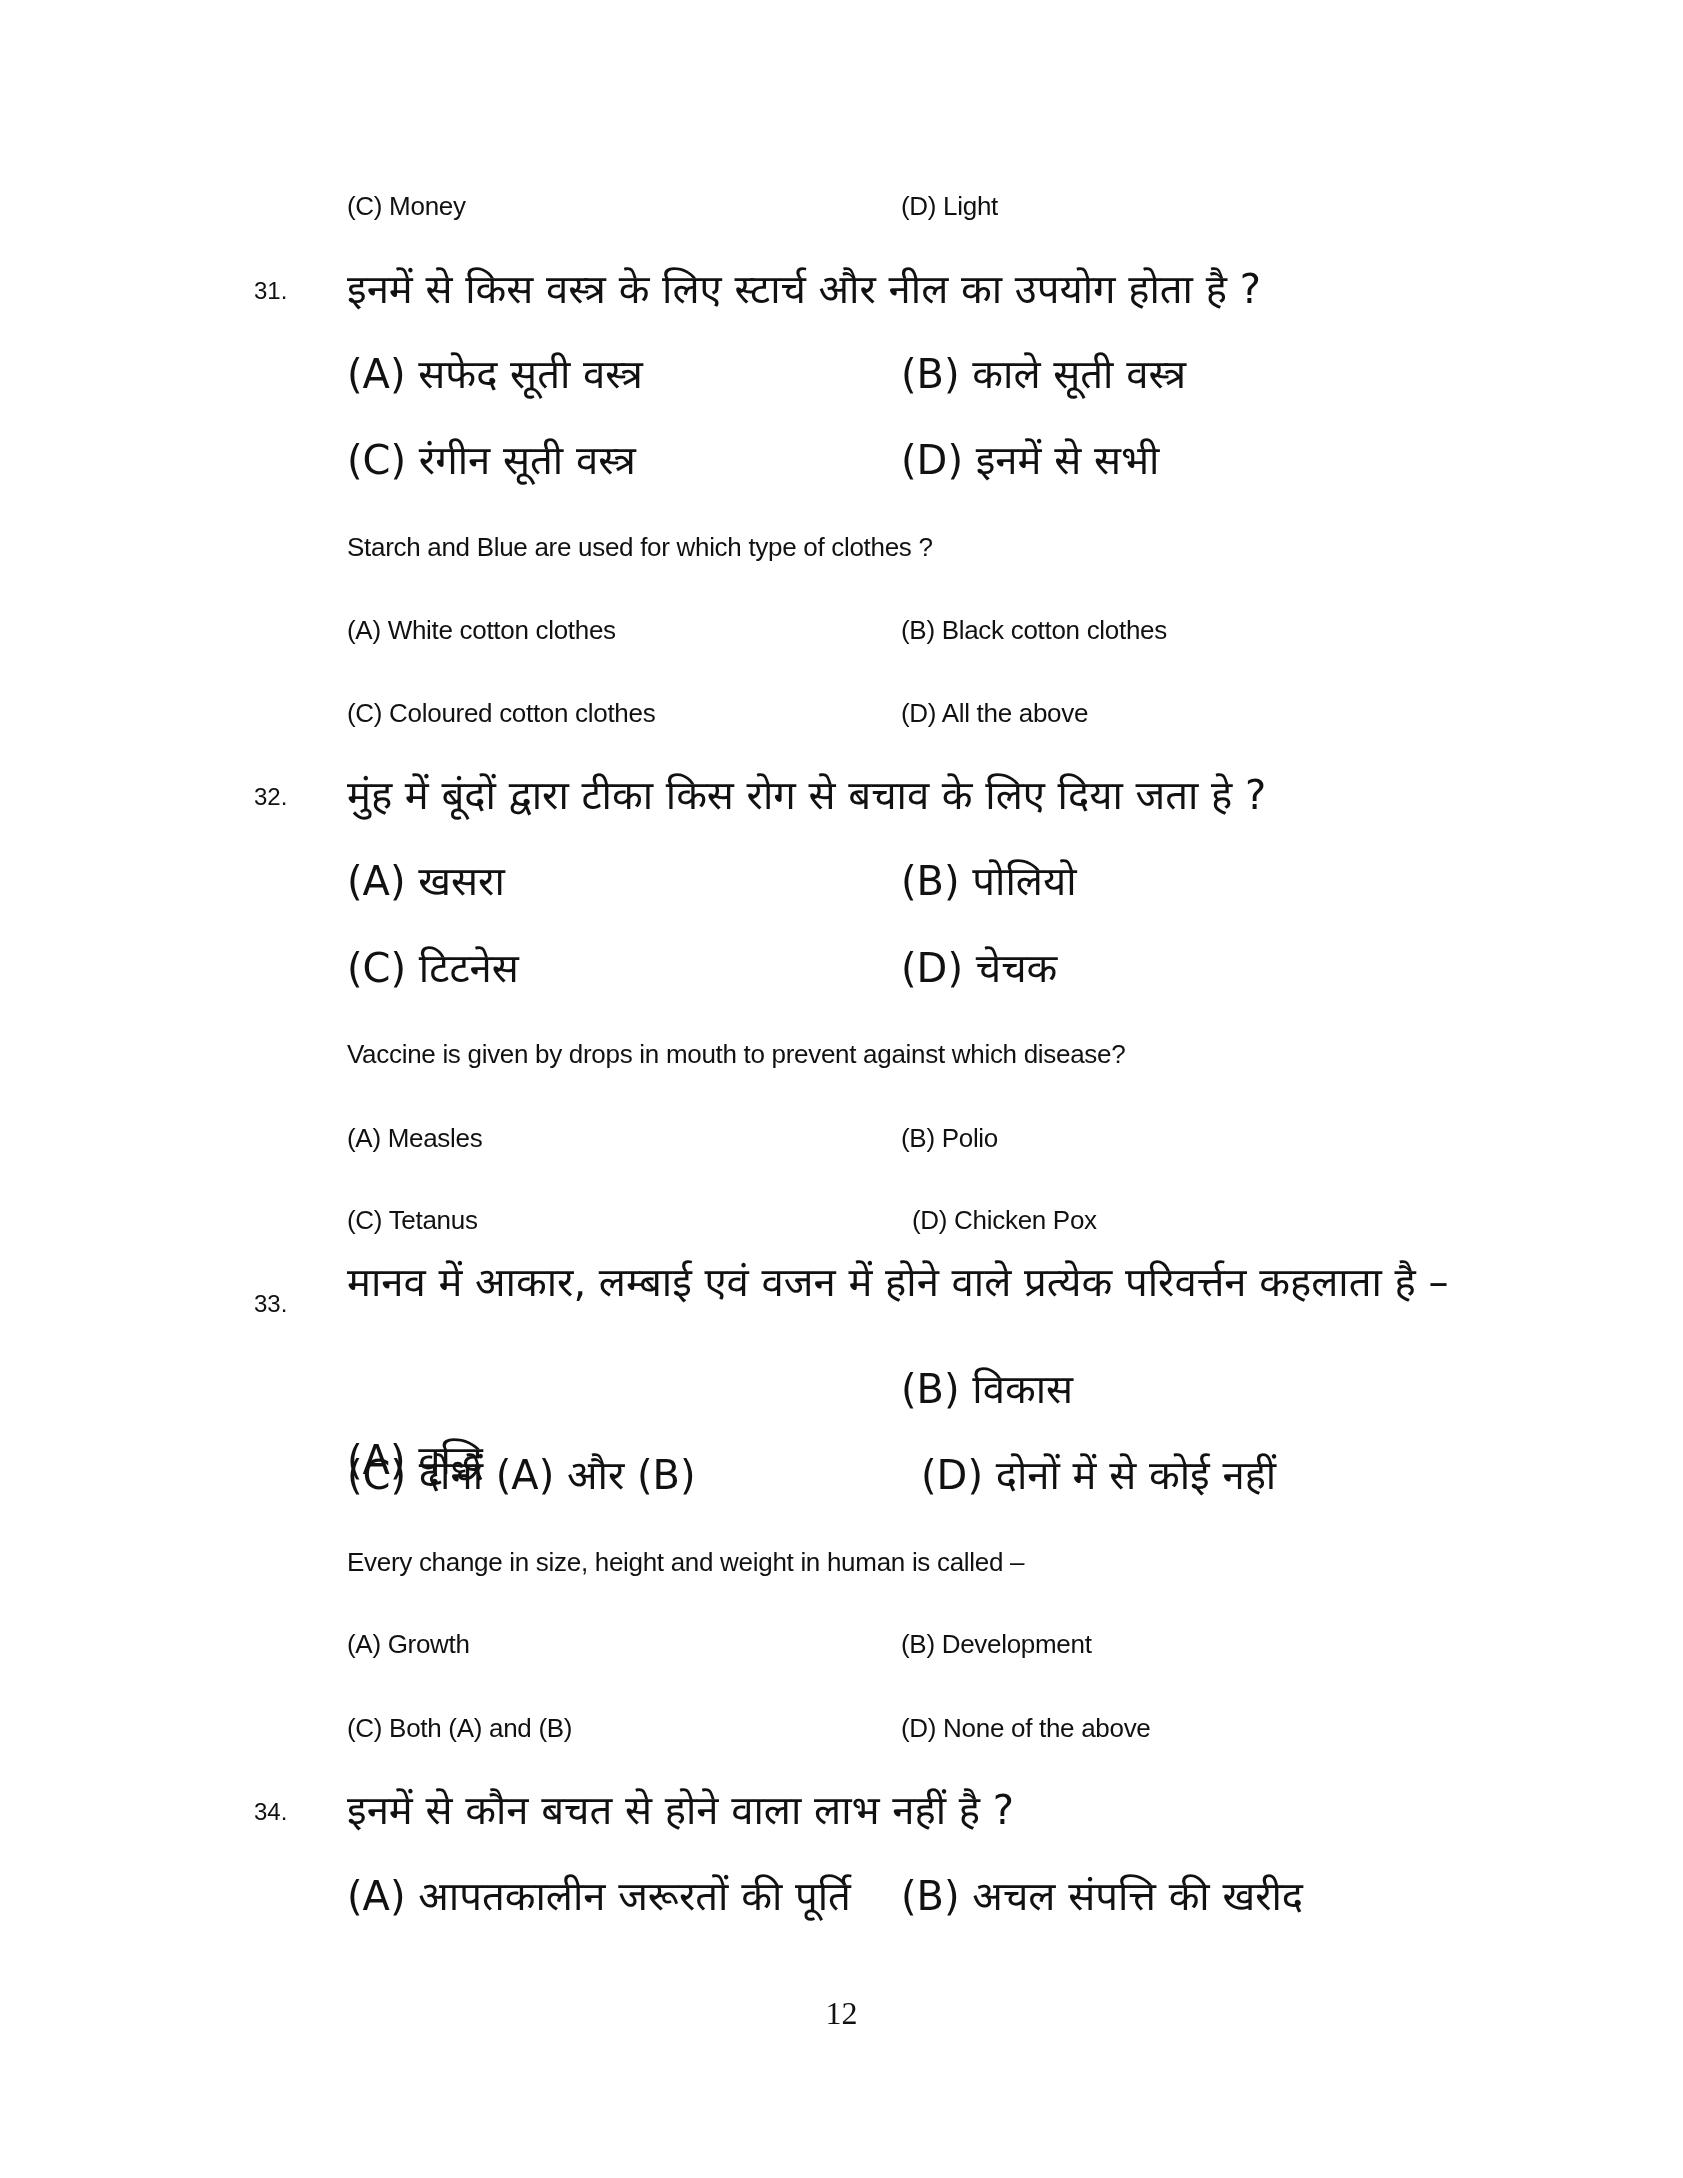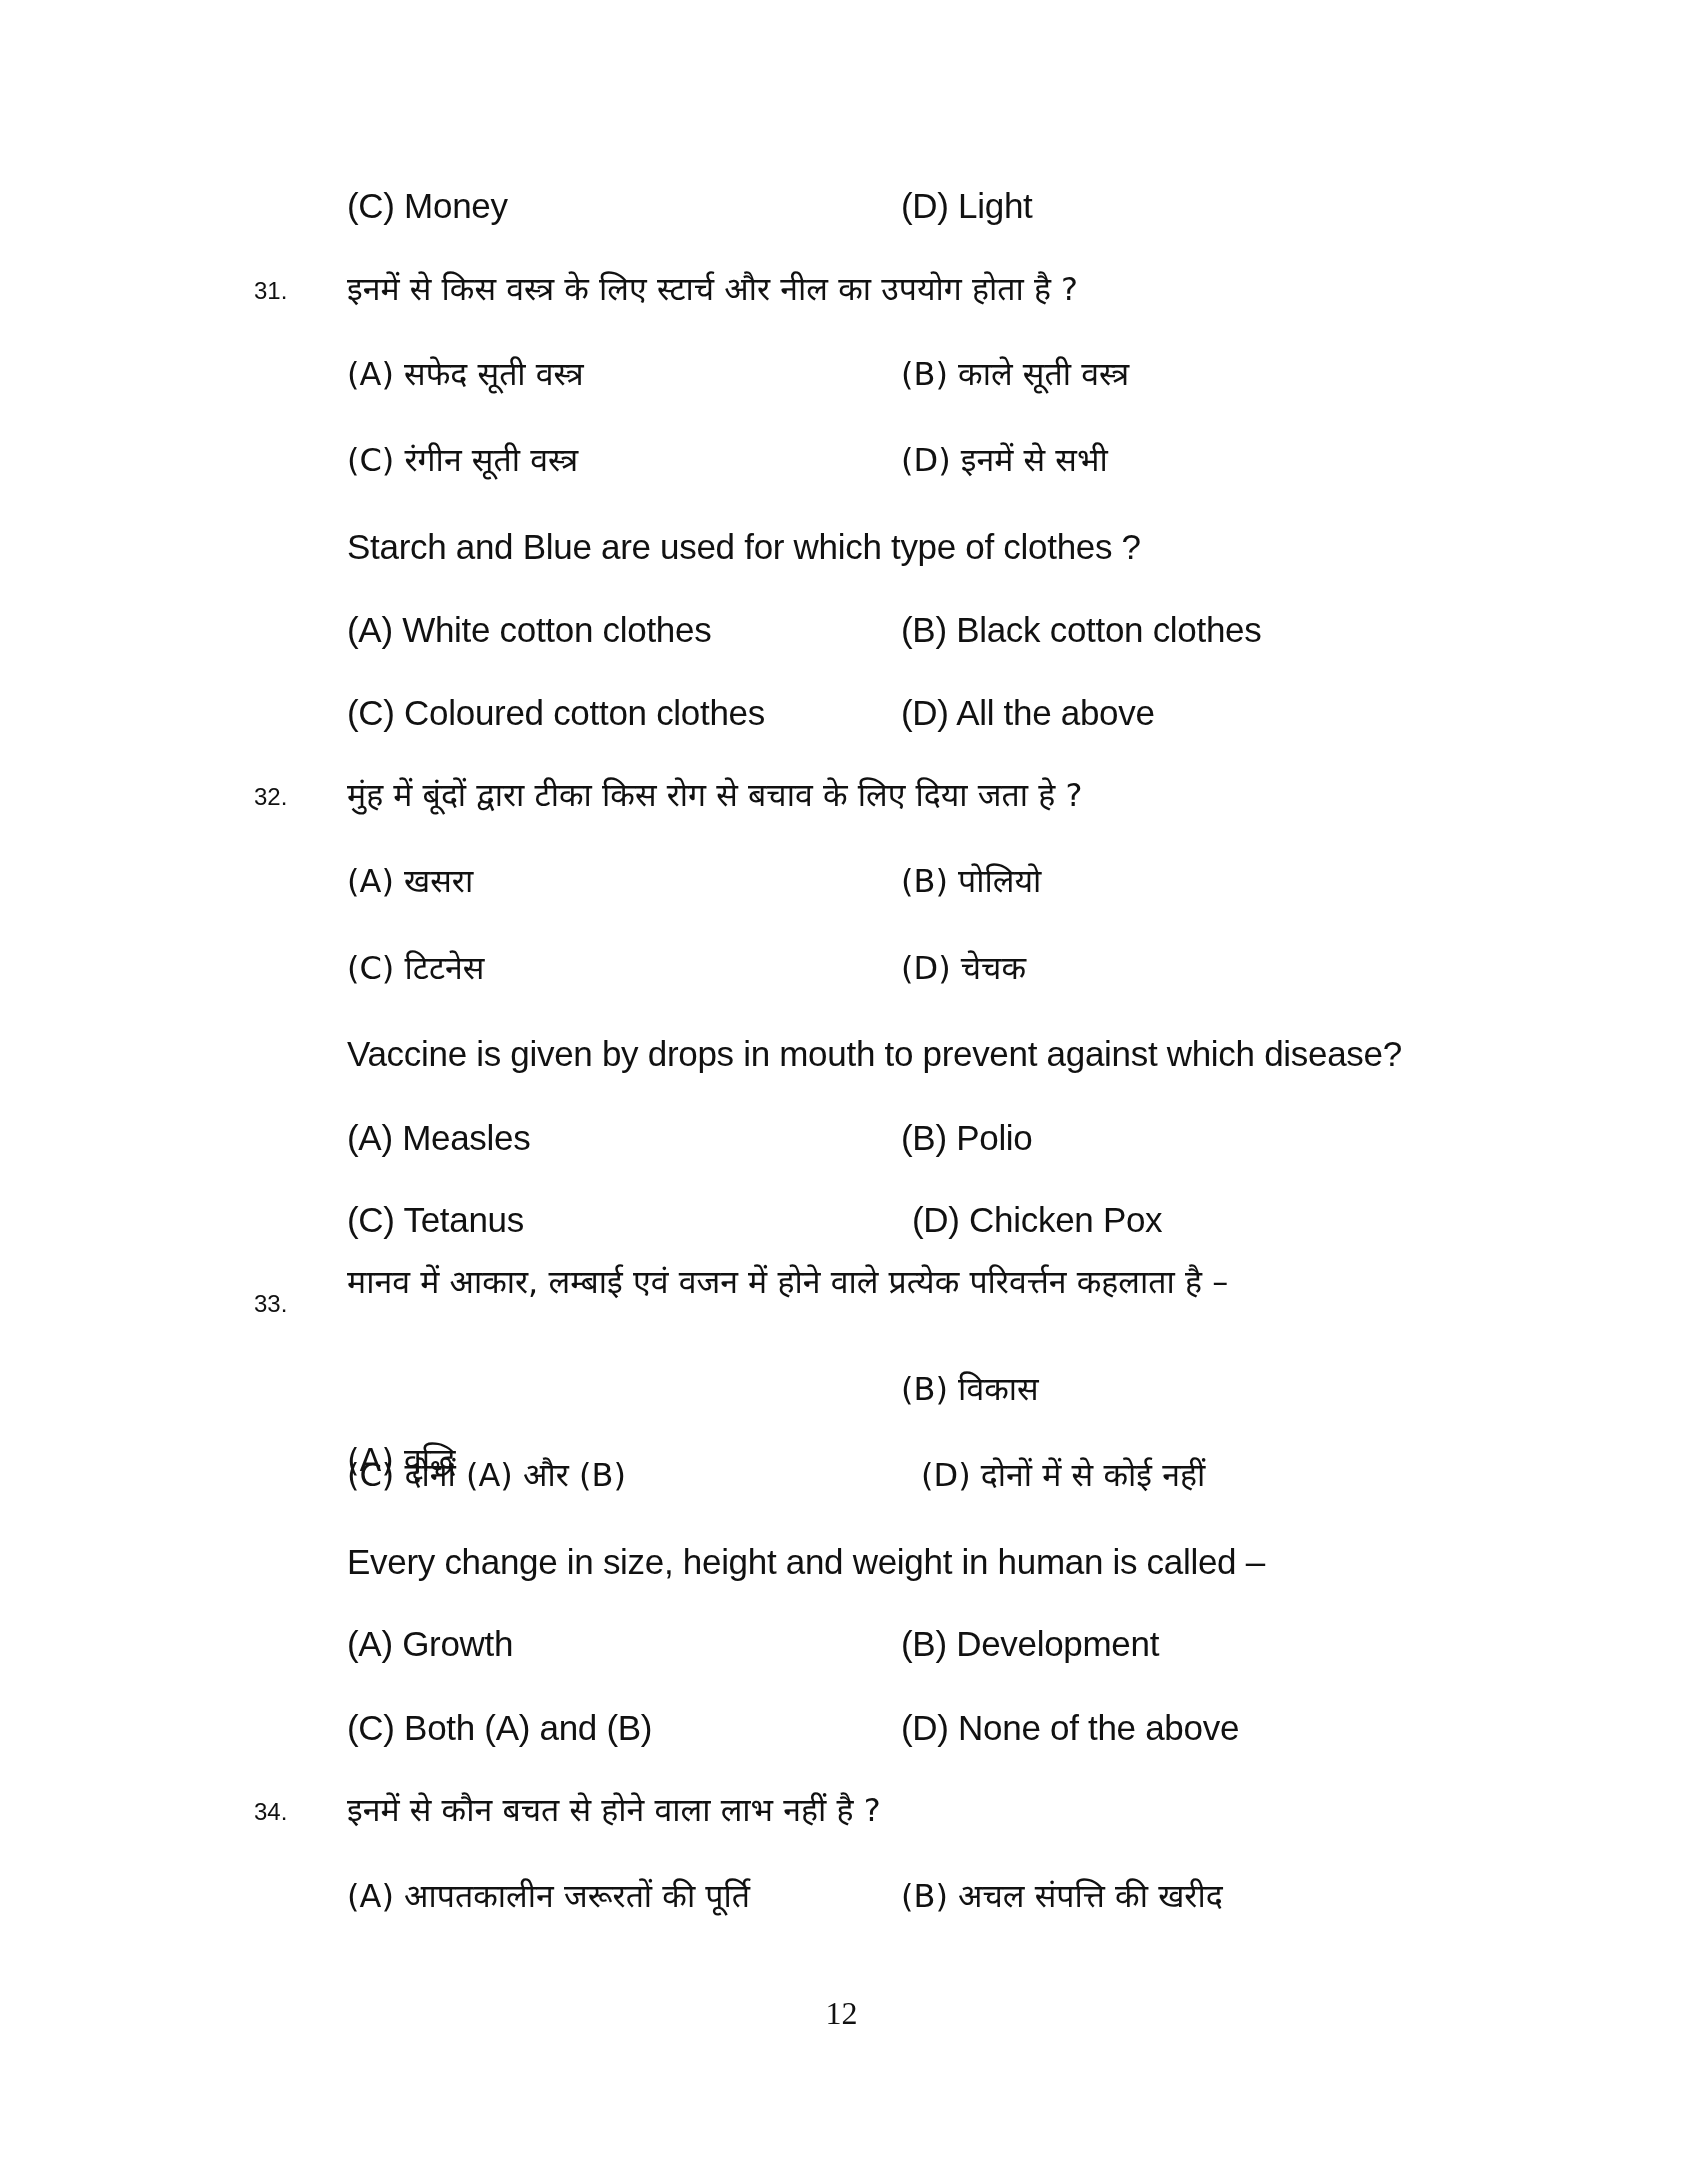--- a/index.html
+++ b/index.html
@@ -1,21 +1,21 @@
 <!DOCTYPE html>
 <html><head>
 <meta charset="utf-8">
 <style>
   html, body { margin: 0; padding: 0; background: #ffffff; }
   body { width: 1683px; height: 2178px; position: relative; overflow: hidden;
          font-family: "Liberation Sans", "DejaVu Sans", sans-serif; color: #111111; }
-  .line { position: absolute; white-space: nowrap; font-size: 35px; line-height: 40px;
+  .line { position: absolute; white-space: nowrap; font-size: 26px; line-height: 40px;
           transform: translateY(-50%); letter-spacing: -0.3px; }
   .qnum { position: absolute; font-size: 24px; line-height: 40px; transform: translateY(-50%); }
-  .hi { font-family: "DejaVu Sans", "Liberation Sans", sans-serif; font-size: 32px; letter-spacing: 0; }
+  .hi { font-family: "DejaVu Sans", "Liberation Sans", sans-serif; font-size: 40px; letter-spacing: 0; }
   .page-num { position: absolute; left: 0; width: 100%; text-align: center; font-size: 32px;
               font-family: "Liberation Serif", "DejaVu Serif", serif; transform: translateY(-50%); }
 </style>
 </head>
 <body>
 
 <div>
 
   <div class="line" style="left:347px; top:206px;">(C) Money</div>
   <div class="line" style="left:901px; top:206px;">(D) Light</div>

